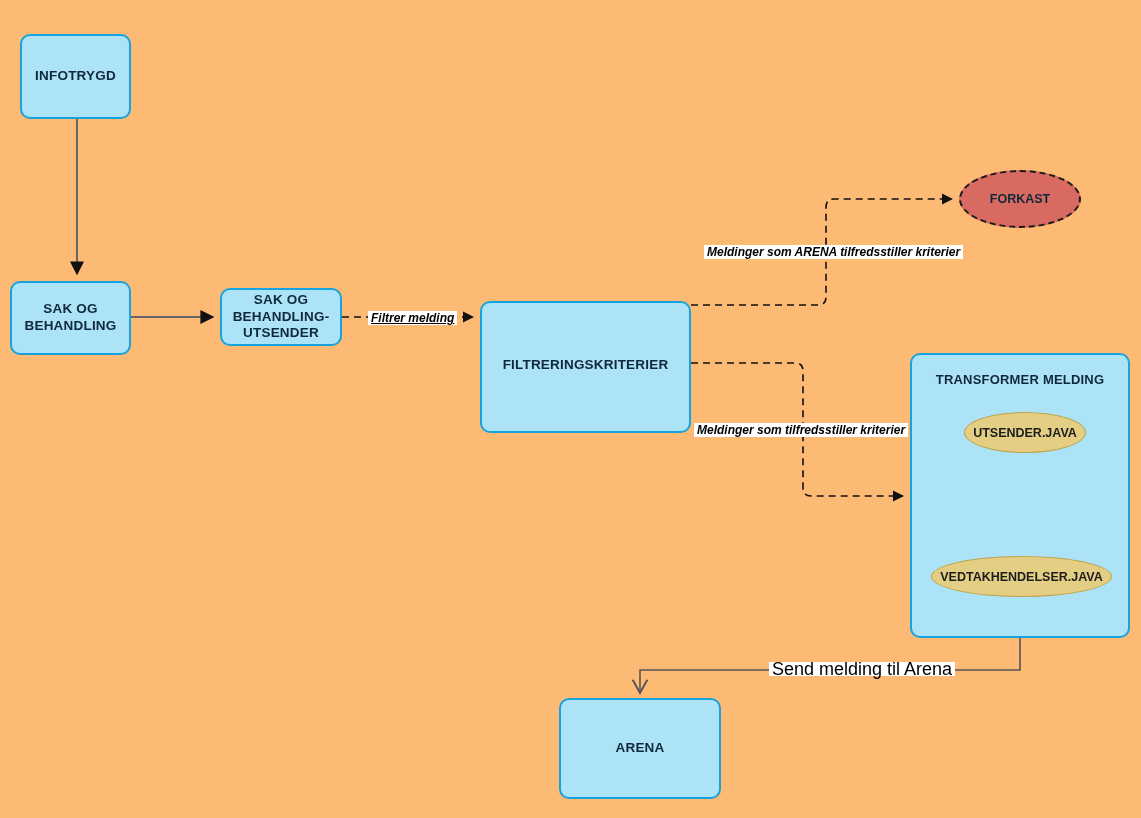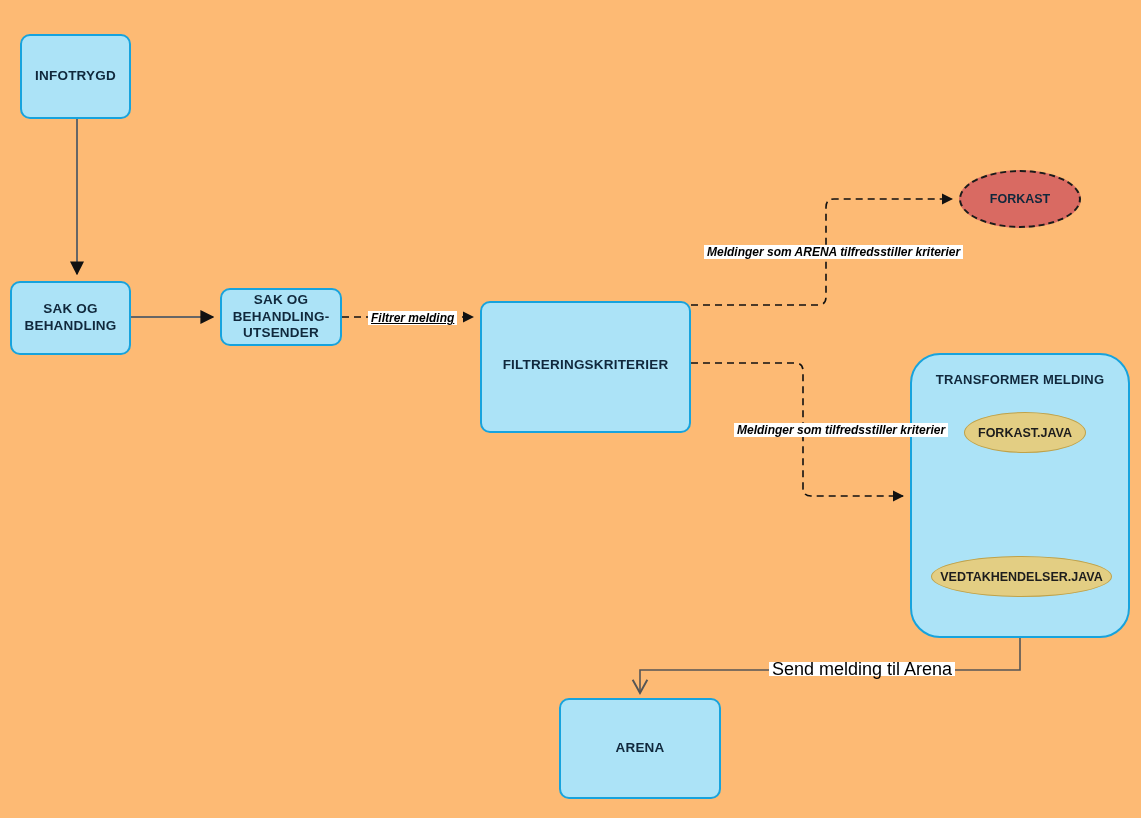--- a/index.html
+++ b/index.html
@@ -153,37 +153,37 @@
   </div>
 
   <div class="node box" style="left:480px; top:268px; width:211px; height:132px;margin-top:33px;">
     <span class="label" style="position:relative; top:-2px;">FILTRERINGSKRITERIER</span>
   </div>
 
   <div class="node ellipse-red" style="left:959px; top:170px; width:122px; height:58px;text-align:center;">
     <span class="label">FORKAST</span>
   </div>
 
-  <div class="node group-box" style="left:910px; top:353px; width:220px; height:285px;border-radius:30px;">
+  <div class="node group-box" style="left:910px; top:353px; width:220px; height:285px;">
     <span class="group-title">TRANSFORMER MELDING</span>
   </div>
 
   <div class="node ellipse-gold" style="left:964px; top:412px; width:122px; height:41px;">
-    <span class="label">FORKAST.JAVA</span>
+    <span class="label">UTSENDER.JAVA</span>
   </div>
 
   <div class="node box" style="left:559px; top:698px; width:162px; height:101px;">
     <span class="label">ARENA</span>
   </div>
 
   <div class="node ellipse-gold" style="left:931px; top:556px; width:181px; height:41px;">
     <span class="label">VEDTAKHENDELSER.JAVA</span>
   </div>
 
   <div class="edge-label emph" style="left:368px; top:311px;text-decoration:underline;">Filtrer melding</div>
 
   <div class="edge-label emph" style="left:704px; top:245px;">Meldinger som ARENA tilfredsstiller kriterier</div>
 
-  <div class="edge-label emph" style="left:694px; top:423px;margin-left:40px;">Meldinger som tilfredsstiller kriterier</div>
+  <div class="edge-label emph" style="left:694px; top:423px;">Meldinger som tilfredsstiller kriterier</div>
 
   <div class="edge-label plain" style="left:769px; top:662px;">Send melding til Arena</div>
 
 </div>
 
 </body></html>

